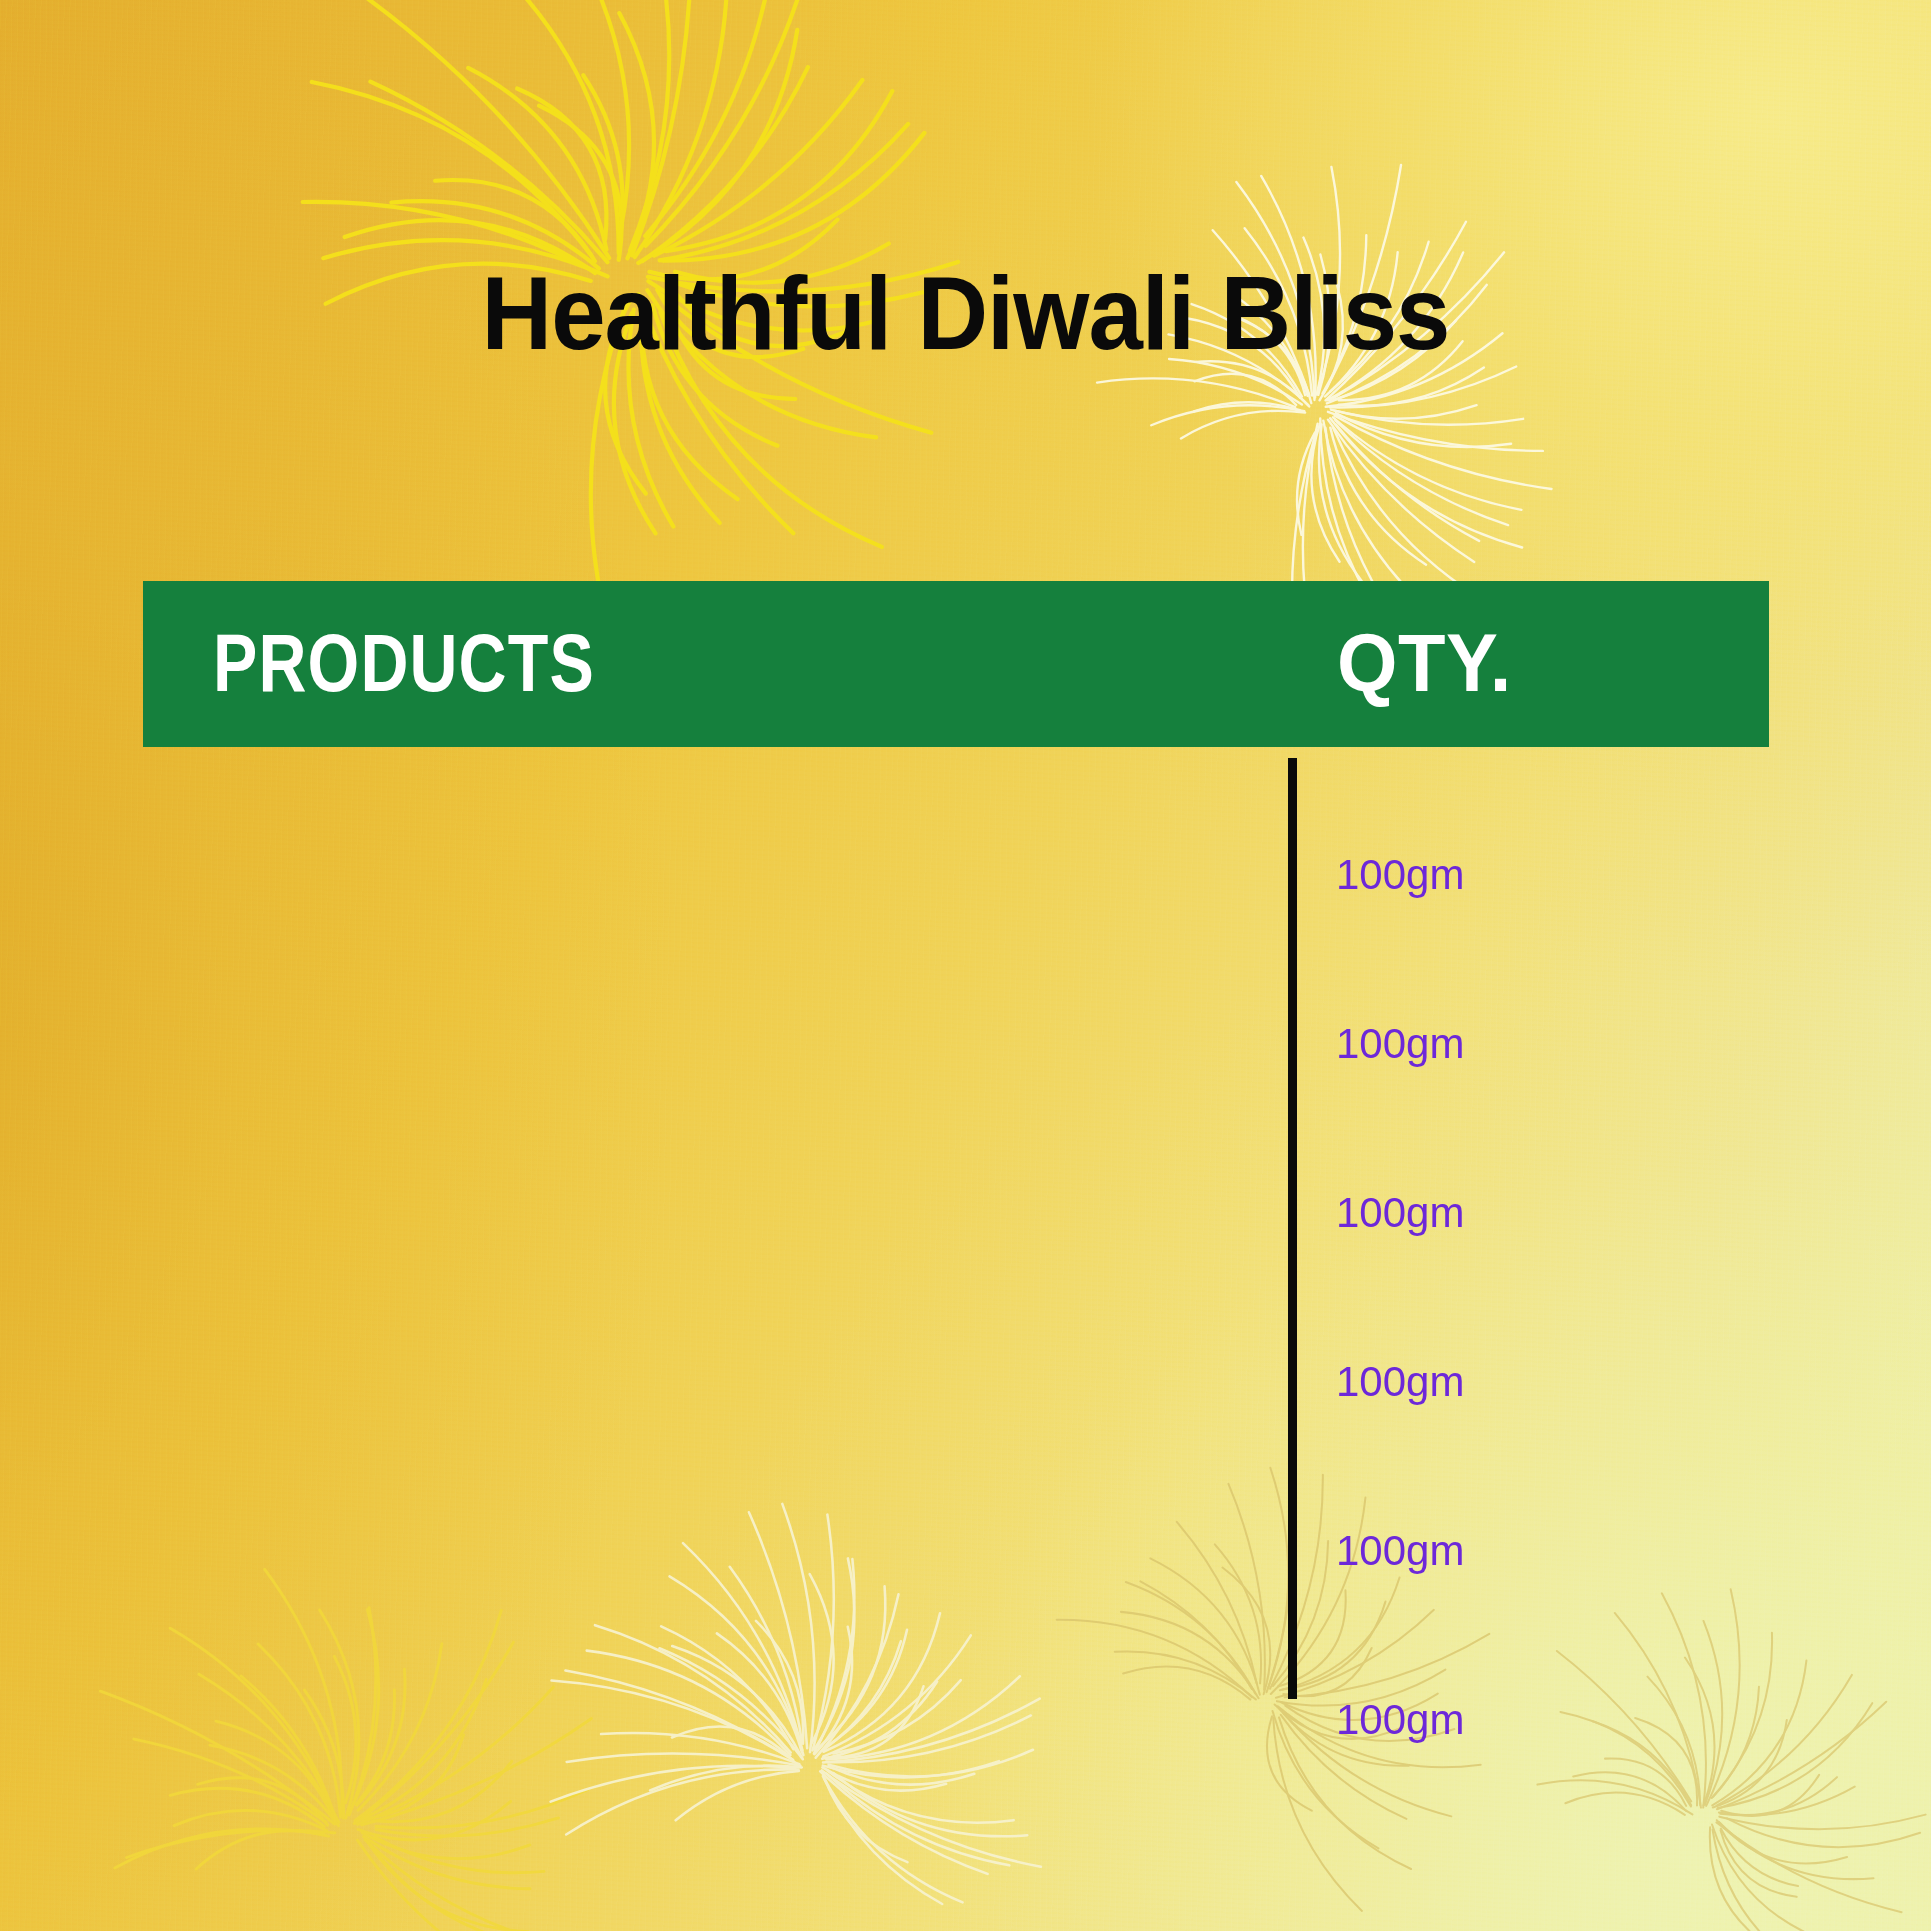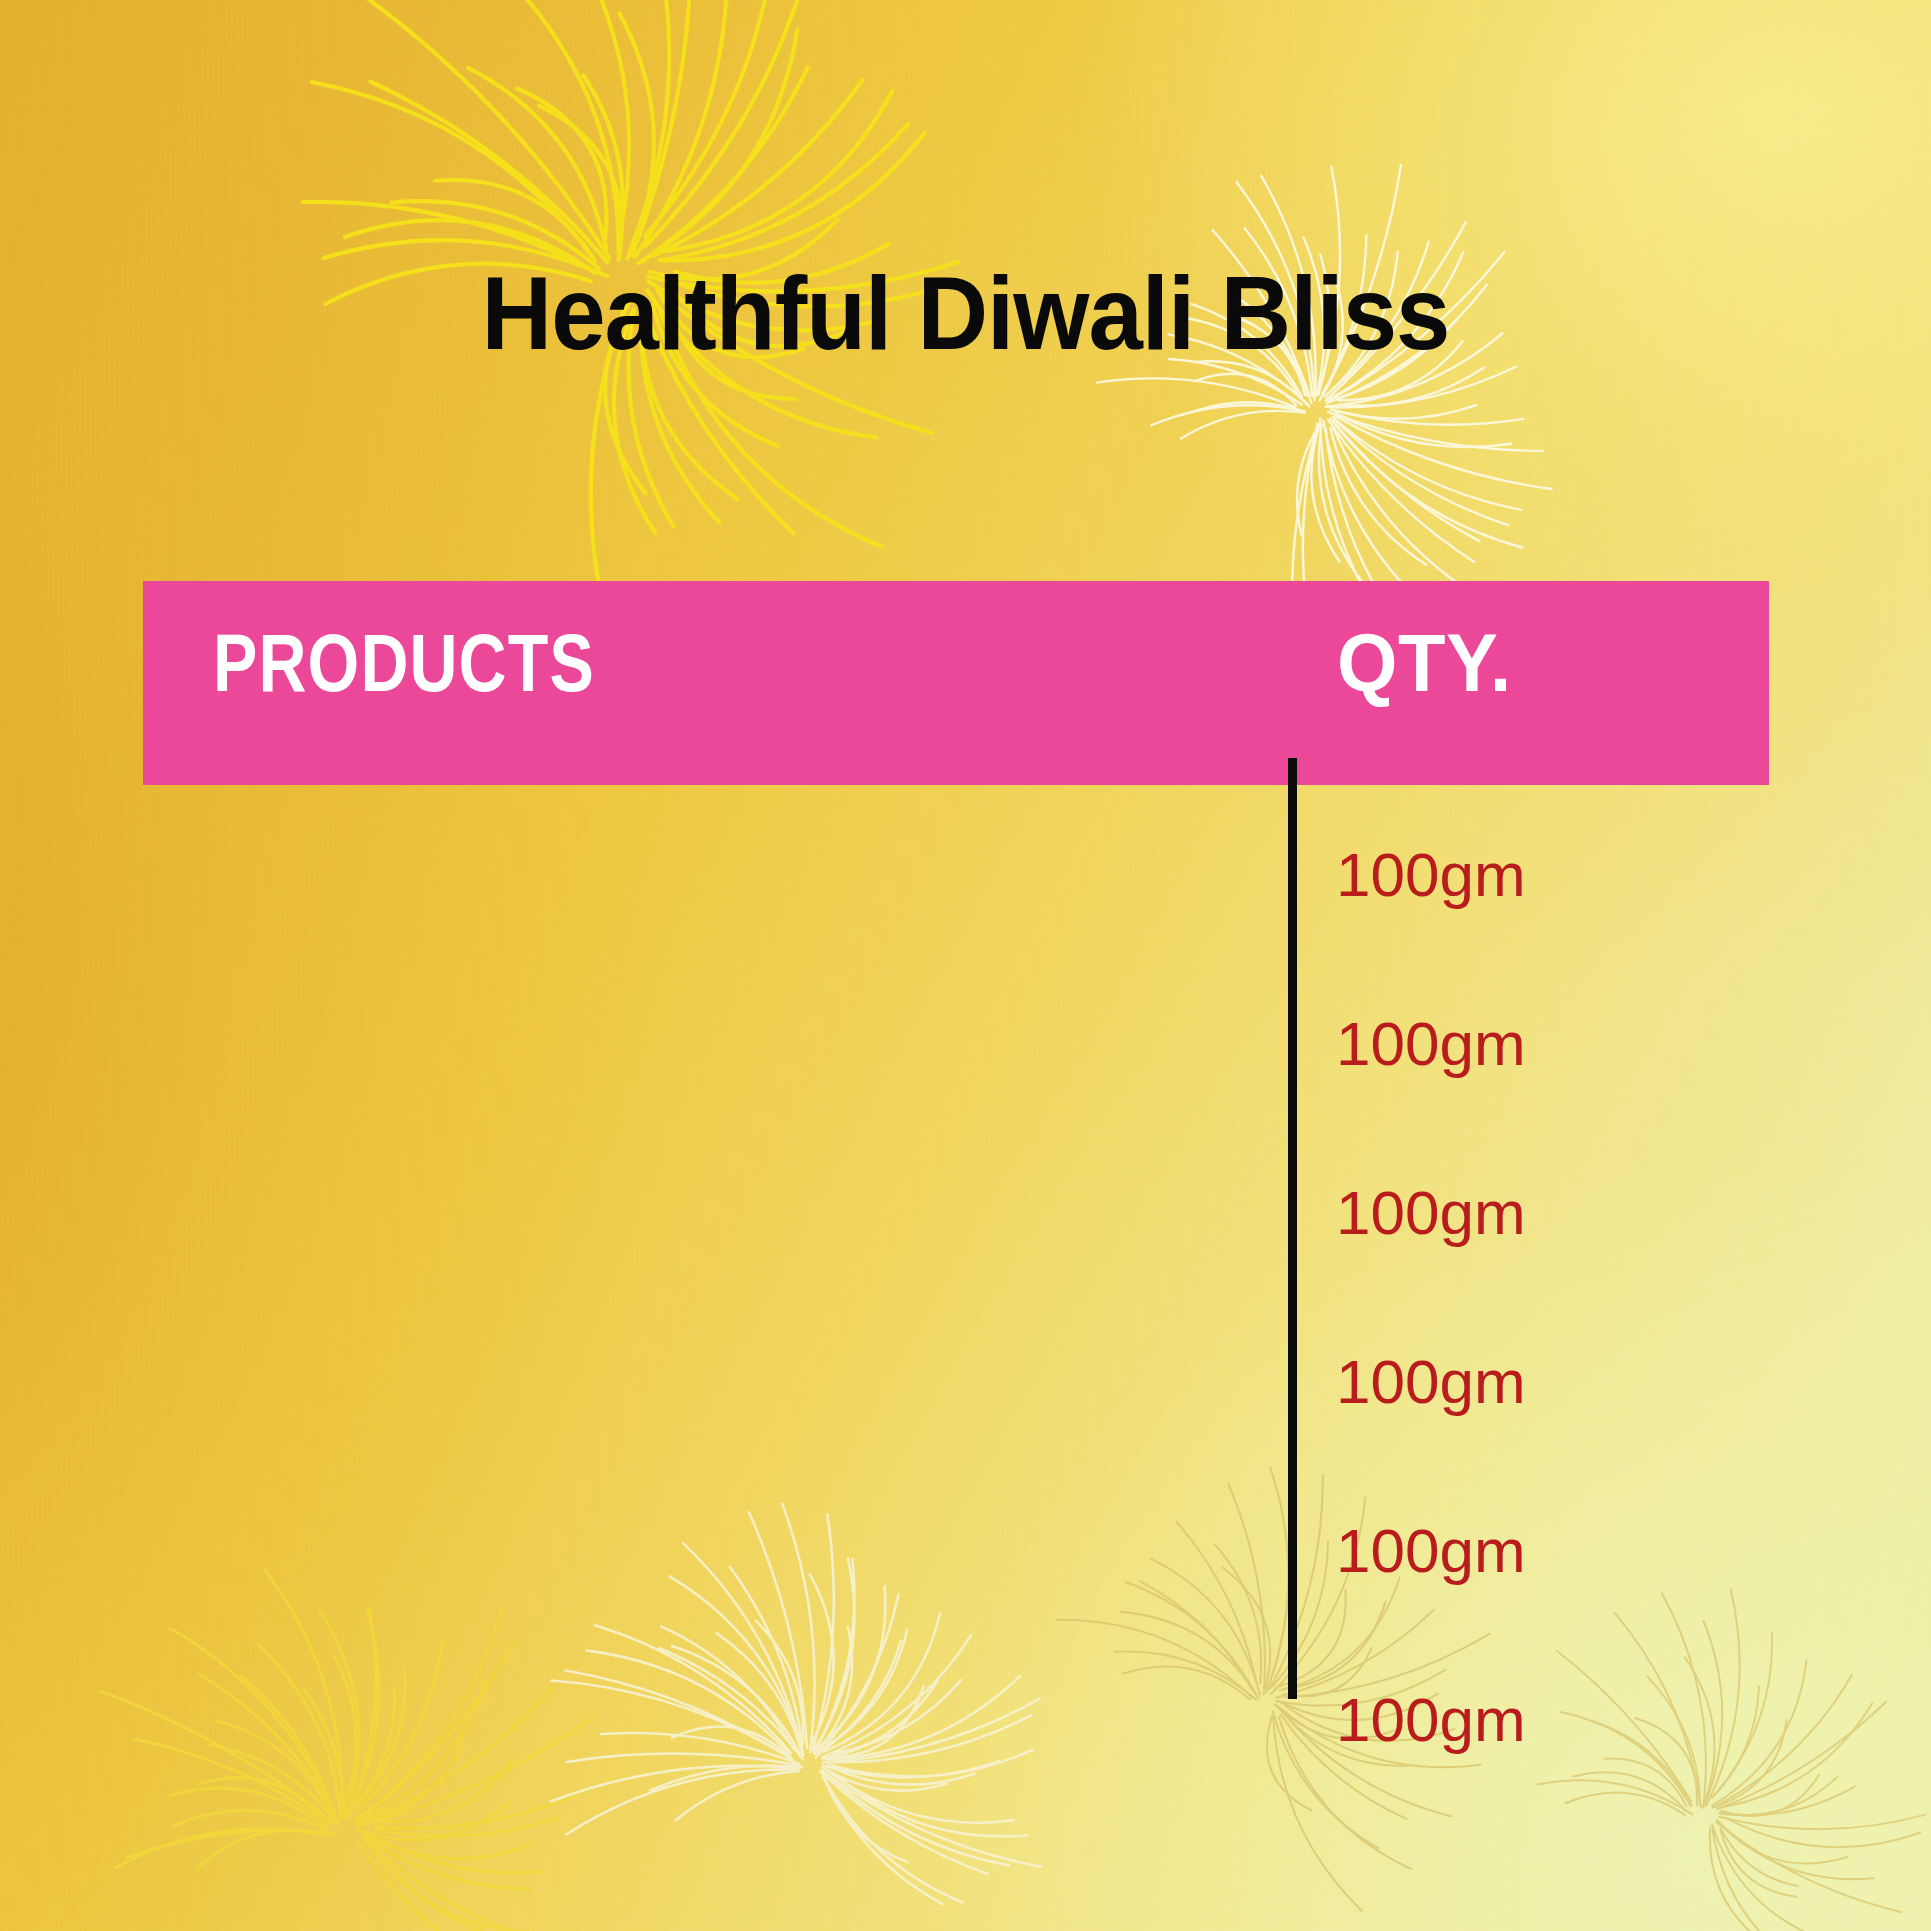--- a/index.html
+++ b/index.html
@@ -91,22 +91,22 @@
     transform: scaleX(0.94);
     white-space: nowrap;
   }
 
   
   #table-head {
     position: absolute;
     left: 143px;
     top: 581px;
     width: 1626px;
-    height: 204px;
-    background: #ec4899;
+    height: 166px;
+    background: #15803d;
   }
   #head-products {
     position: absolute;
     left: 70px;
     top: 42px;
     color: #ffffff;
     font-size: 81px;
     font-weight: 700;
     letter-spacing: 1.4px;
     line-height: 1;
@@ -155,22 +155,22 @@
   }
 
   #rows-qty {
     position: absolute;
     left: 1336px;
     top: 790px;
     width: 415px;
   }
   #rows-qty .qrow {
     height: 169px;
-    color: #b91c1c;
-    font-size: 62px;
+    color: #6d28d9;
+    font-size: 42px;
     font-weight: 500;
     line-height: 1;
     white-space: nowrap;
     display: flex;
     align-items: center;
   }
 </style>
 </head>
 <body>
 

